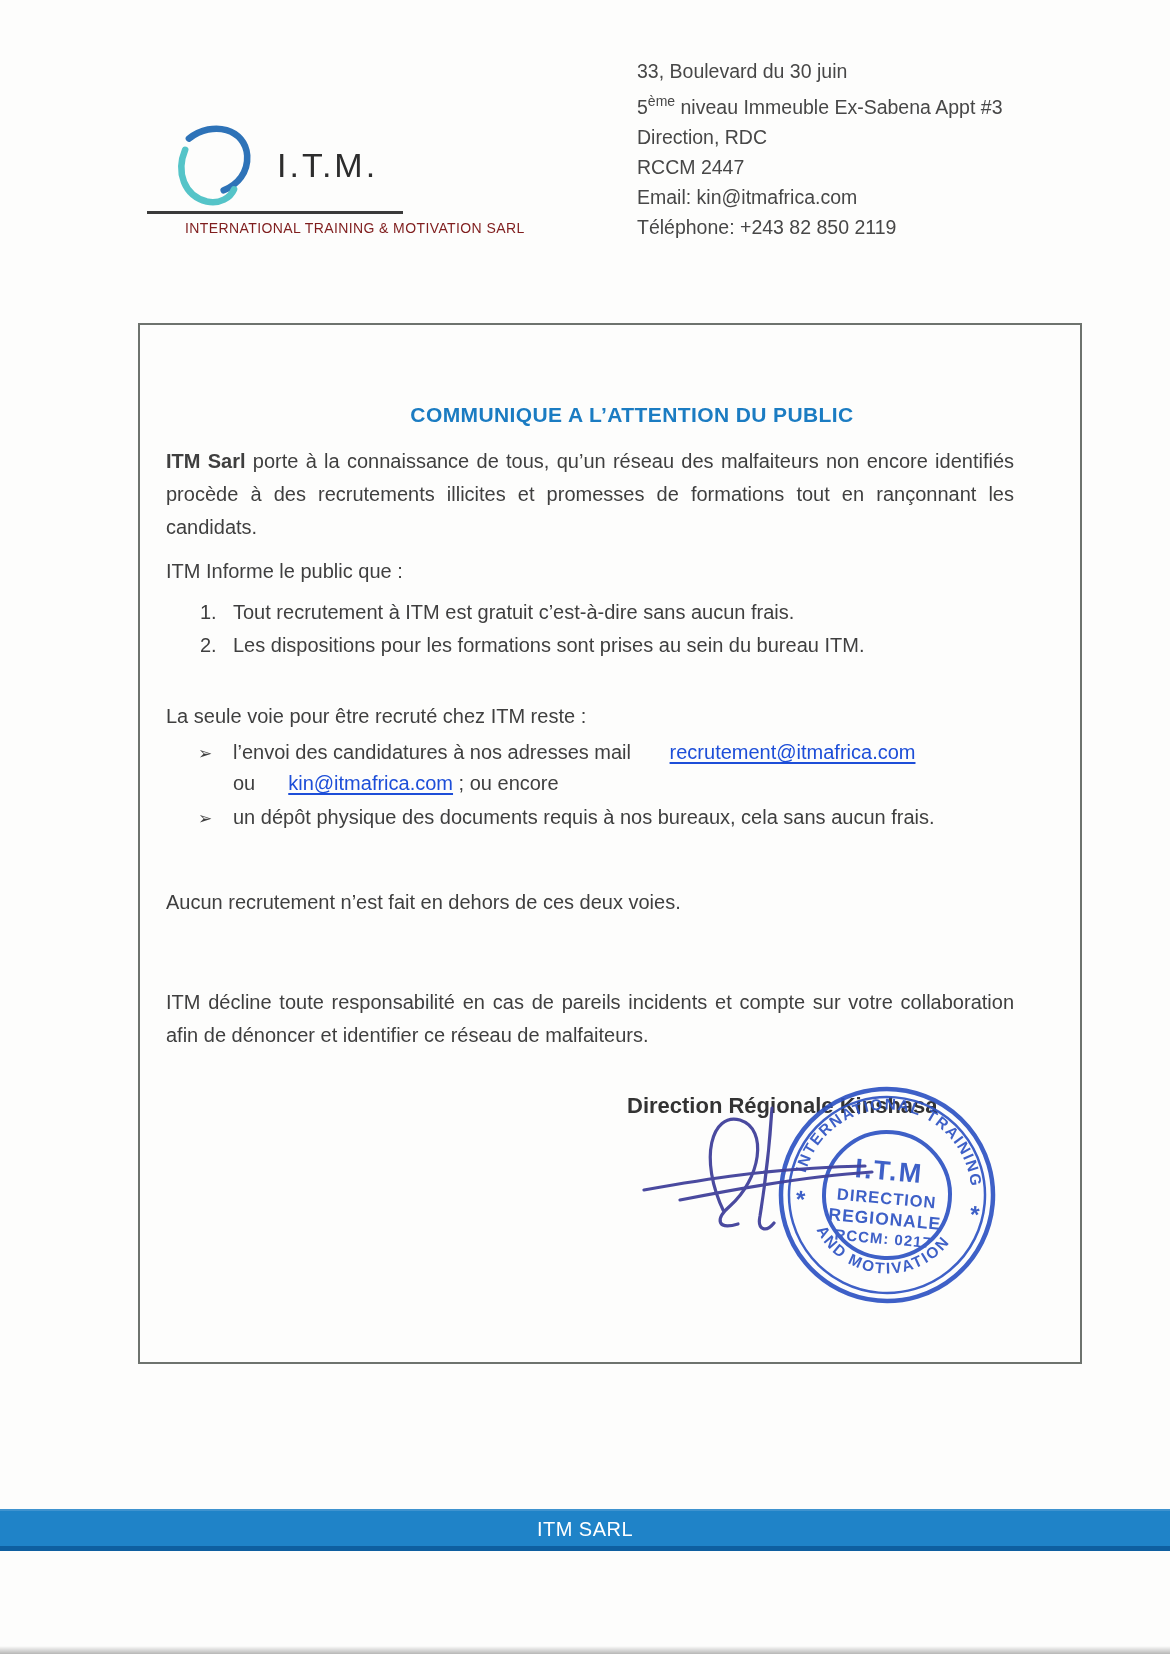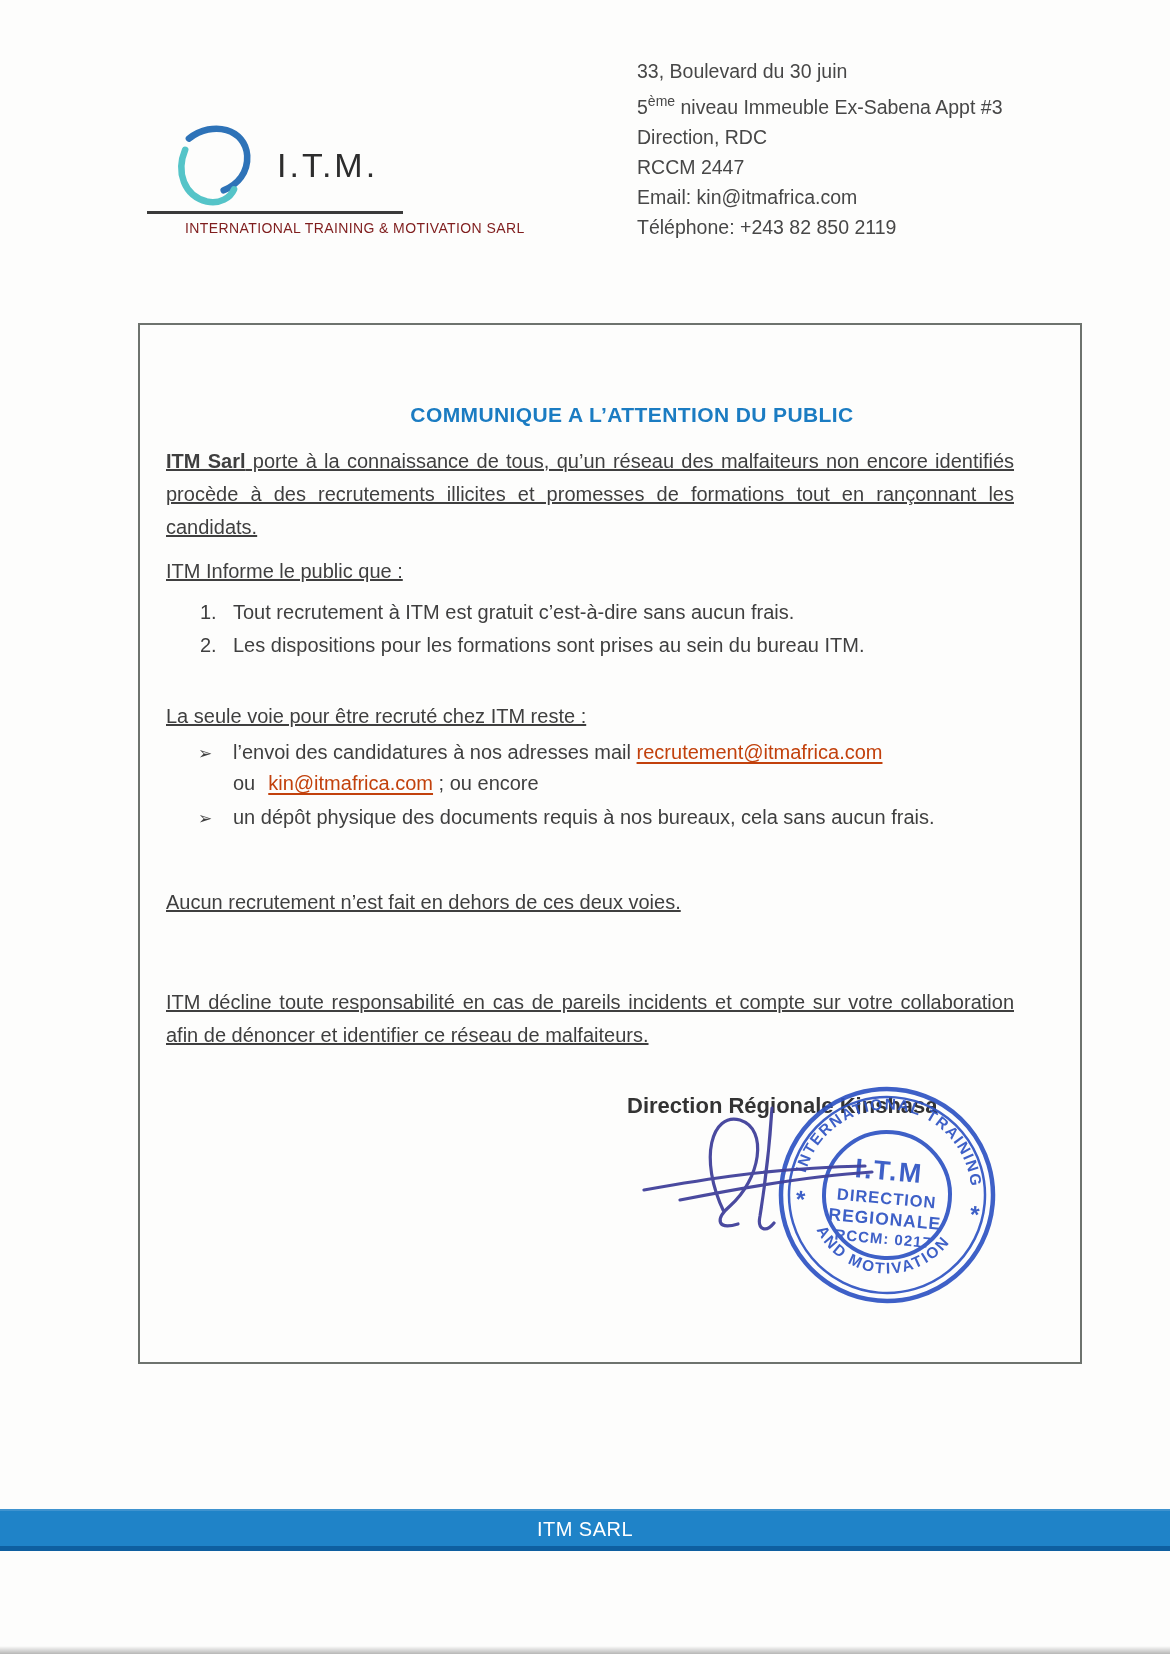--- a/index.html
+++ b/index.html
@@ -21,39 +21,39 @@
 
   .address { left:637px; top:56px; font-size:19.5px; line-height:30px; color:#474747; }
   .address sup { font-size:14px; }
 
   
   .notice-box { left:138px; top:323px; width:944px; height:1041px; border:2px solid #6e736e; background:transparent; }
 
   .notice-title { left:138px; top:367px; width:988px; text-align:center;
                   color:#1b7cc2; font-size:21px; font-weight:bold; letter-spacing:.4px;margin-top:36px; }
 
-  .para { left:166px; width:848px; font-size:20px; line-height:33px;text-decoration:underline; }
+  .para { left:166px; width:848px; font-size:20px; line-height:33px; }
   .just { text-align:justify; }
   .p1 { top:445px; }
   .p2 { top:555px; }
   .p3 { top:700px; }
   .p4 { top:886px; }
   .p5 { top:958px;margin-top:28px; }
   .bold { font-weight:bold; }
 
   .num-list { left:200px; top:596px; width:814px; font-size:20px; line-height:33px; }
   .num-row { display:flex; }
   .num-row .num { width:33px; flex:0 0 33px; }
 
   .arrow-list { left:198px; top:737px; width:816px; font-size:20px; line-height:31px; }
   .arrow-row { display:flex; margin-bottom:3px; }
   .arrow-row .arrow { width:35px; flex:0 0 35px; font-size:17px; padding-top:1px; }
   .arrow-row .btxt { width:781px; }
   .b2 .btxt { width:730px; text-align:justify; }
-  a.mail { color:#c2410c; text-underline-offset:3px; }
+  a.mail { color:#1d4ed8; text-underline-offset:3px;margin-left:33px; }
   .gap-left { margin-left:13px; }
 
   
   .sig-label { left:627px; top:1093px; font-size:22px; font-weight:bold; color:#333; z-index:1; }
   .stamp-svg { left:620px; top:1030px; width:420px; height:290px; z-index:2; }
 
   
   .footer-bar { left:0; top:1509px; width:1170px; height:42px;
                 background:#1f83c8; border-top:2px solid #3f93cf; border-bottom:5px solid #0e5fa0;
                 text-align:center; }

